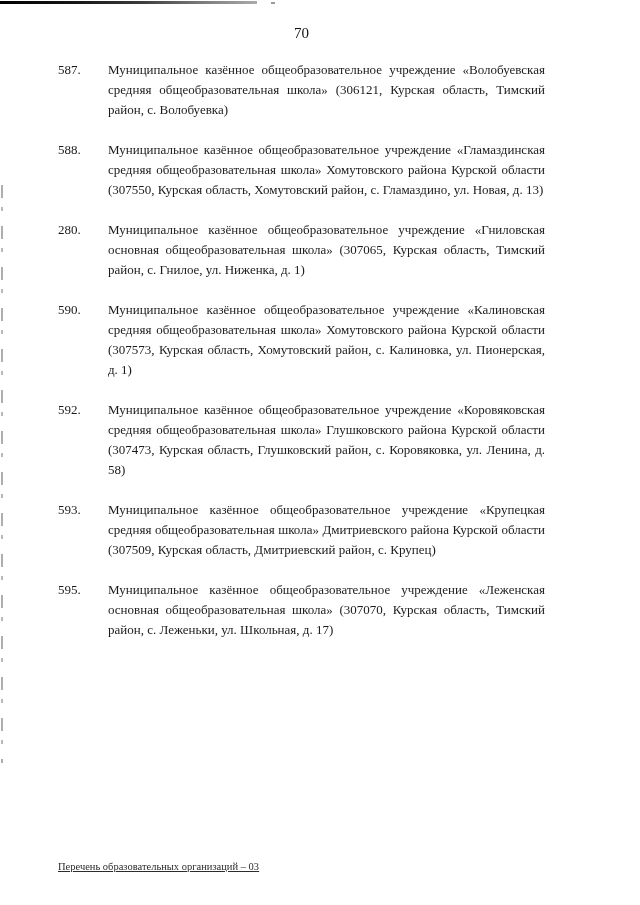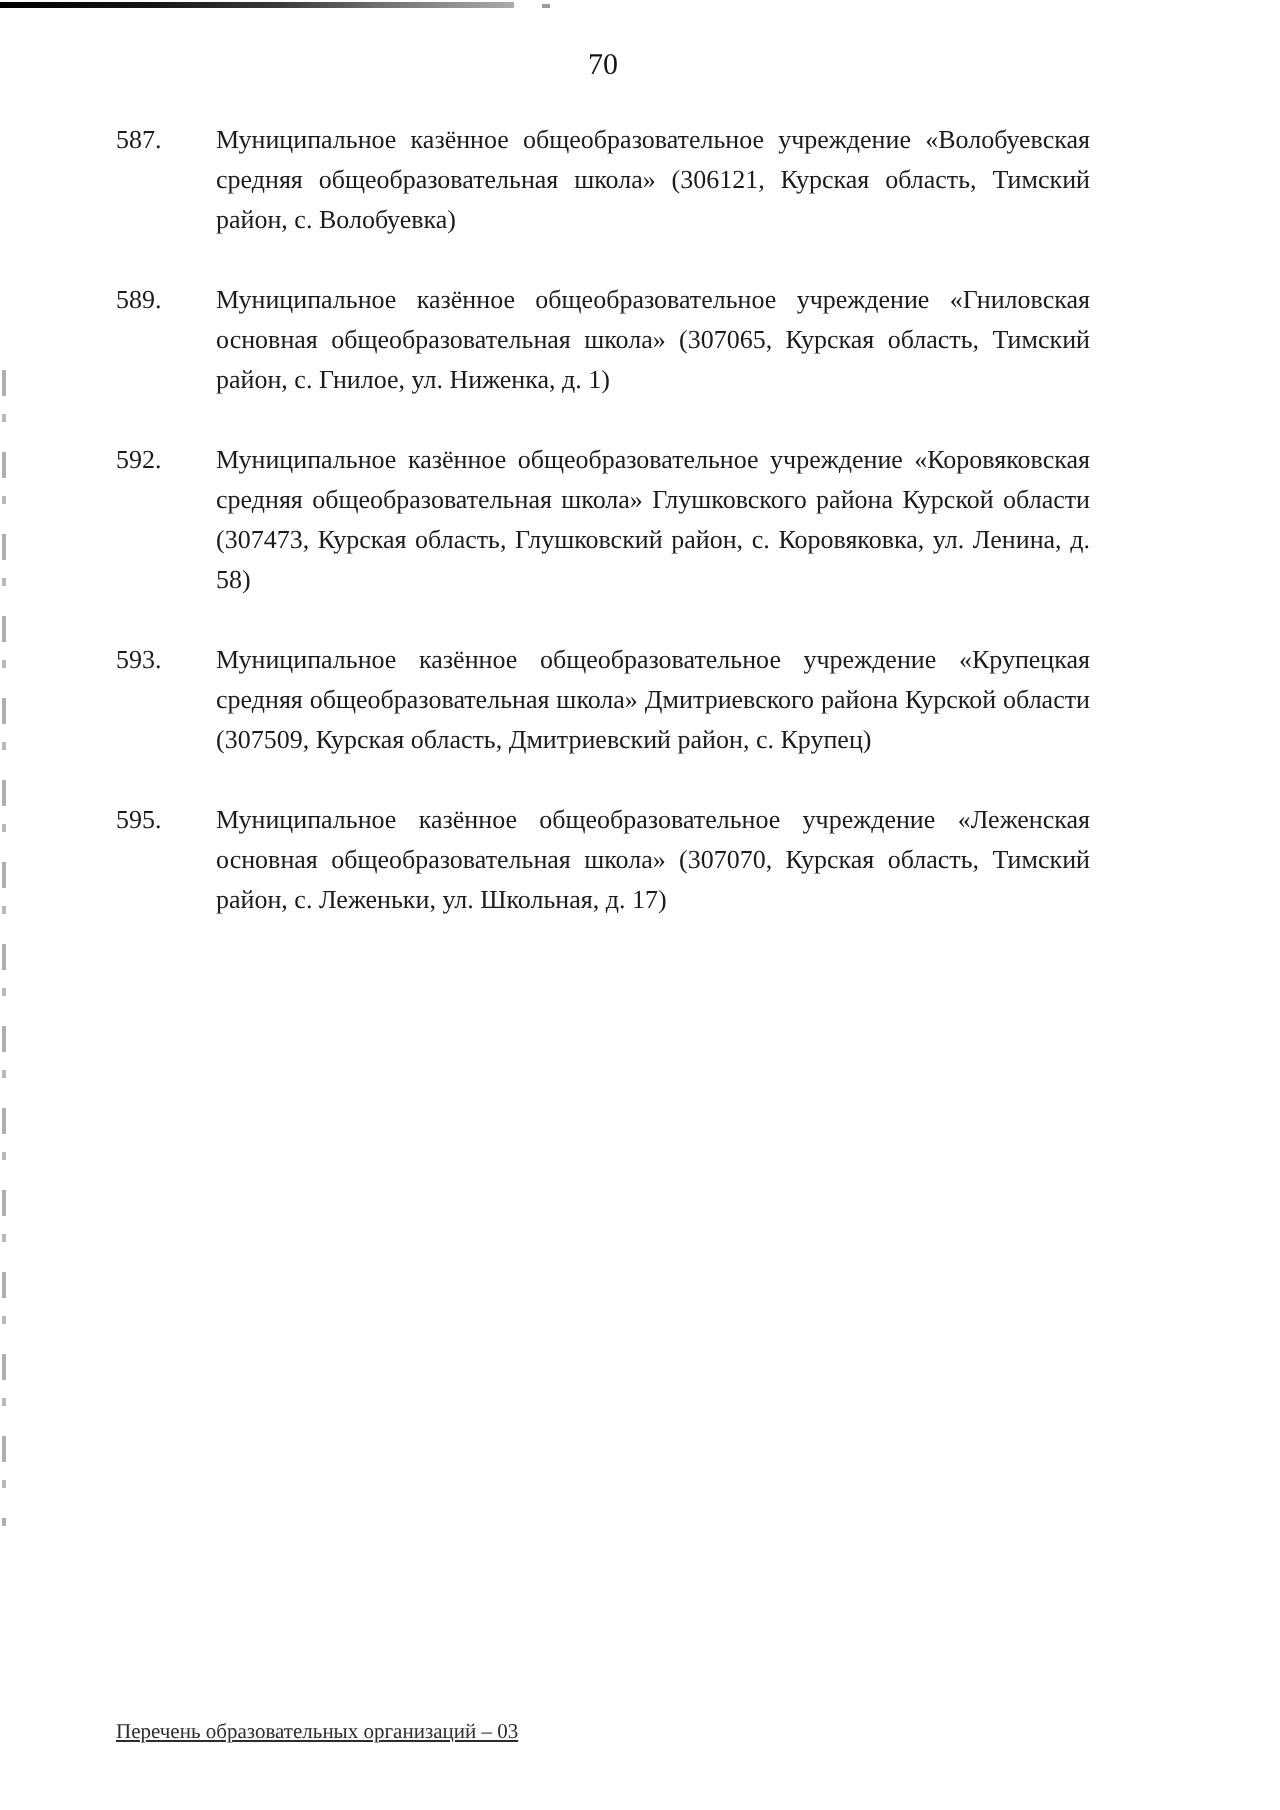--- a/index.html
+++ b/index.html
@@ -114,22 +114,30 @@
   <div class="artifact-left-dashes"></div>
 
   <div class="page-number">70</div>
 
   <ol class="org-list">
     <li class="org-item">
       <span class="org-num">587.</span>
       <span class="org-text">Муниципальное казённое общеобразовательное учреждение «Волобуевская средняя общеобразовательная школа» (306121, Курская область, Тимский район, с. Волобуевка)</span>
     </li>
     <li class="org-item">
-      <span class="org-num">589.</span>
+      <span class="org-num">588.</span>
+      <span class="org-text">Муниципальное казённое общеобразовательное учреждение «Гламаздинская средняя общеобразовательная школа» Хомутовского района Курской области (307550, Курская область, Хомутовский район, с. Гламаздино, ул. Новая, д. 13)</span>
+    </li>
+    <li class="org-item">
+      <span class="org-num">280.</span>
       <span class="org-text">Муниципальное казённое общеобразовательное учреждение «Гниловская основная общеобразовательная школа» (307065, Курская область, Тимский район, с. Гнилое, ул. Ниженка, д. 1)</span>
+    </li>
+    <li class="org-item">
+      <span class="org-num">590.</span>
+      <span class="org-text">Муниципальное казённое общеобразовательное учреждение «Калиновская средняя общеобразовательная школа» Хомутовского района Курской области (307573, Курская область, Хомутовский район, с. Калиновка, ул. Пионерская, д. 1)</span>
     </li>
     <li class="org-item">
       <span class="org-num">592.</span>
       <span class="org-text">Муниципальное казённое общеобразовательное учреждение «Коровяковская средняя общеобразовательная школа» Глушковского района Курской области (307473, Курская область, Глушковский район, с. Коровяковка, ул. Ленина, д. 58)</span>
     </li>
     <li class="org-item">
       <span class="org-num">593.</span>
       <span class="org-text">Муниципальное казённое общеобразовательное учреждение «Крупецкая средняя общеобразовательная школа» Дмитриевского района Курской области (307509, Курская область, Дмитриевский район, с. Крупец)</span>
     </li>
     <li class="org-item">

